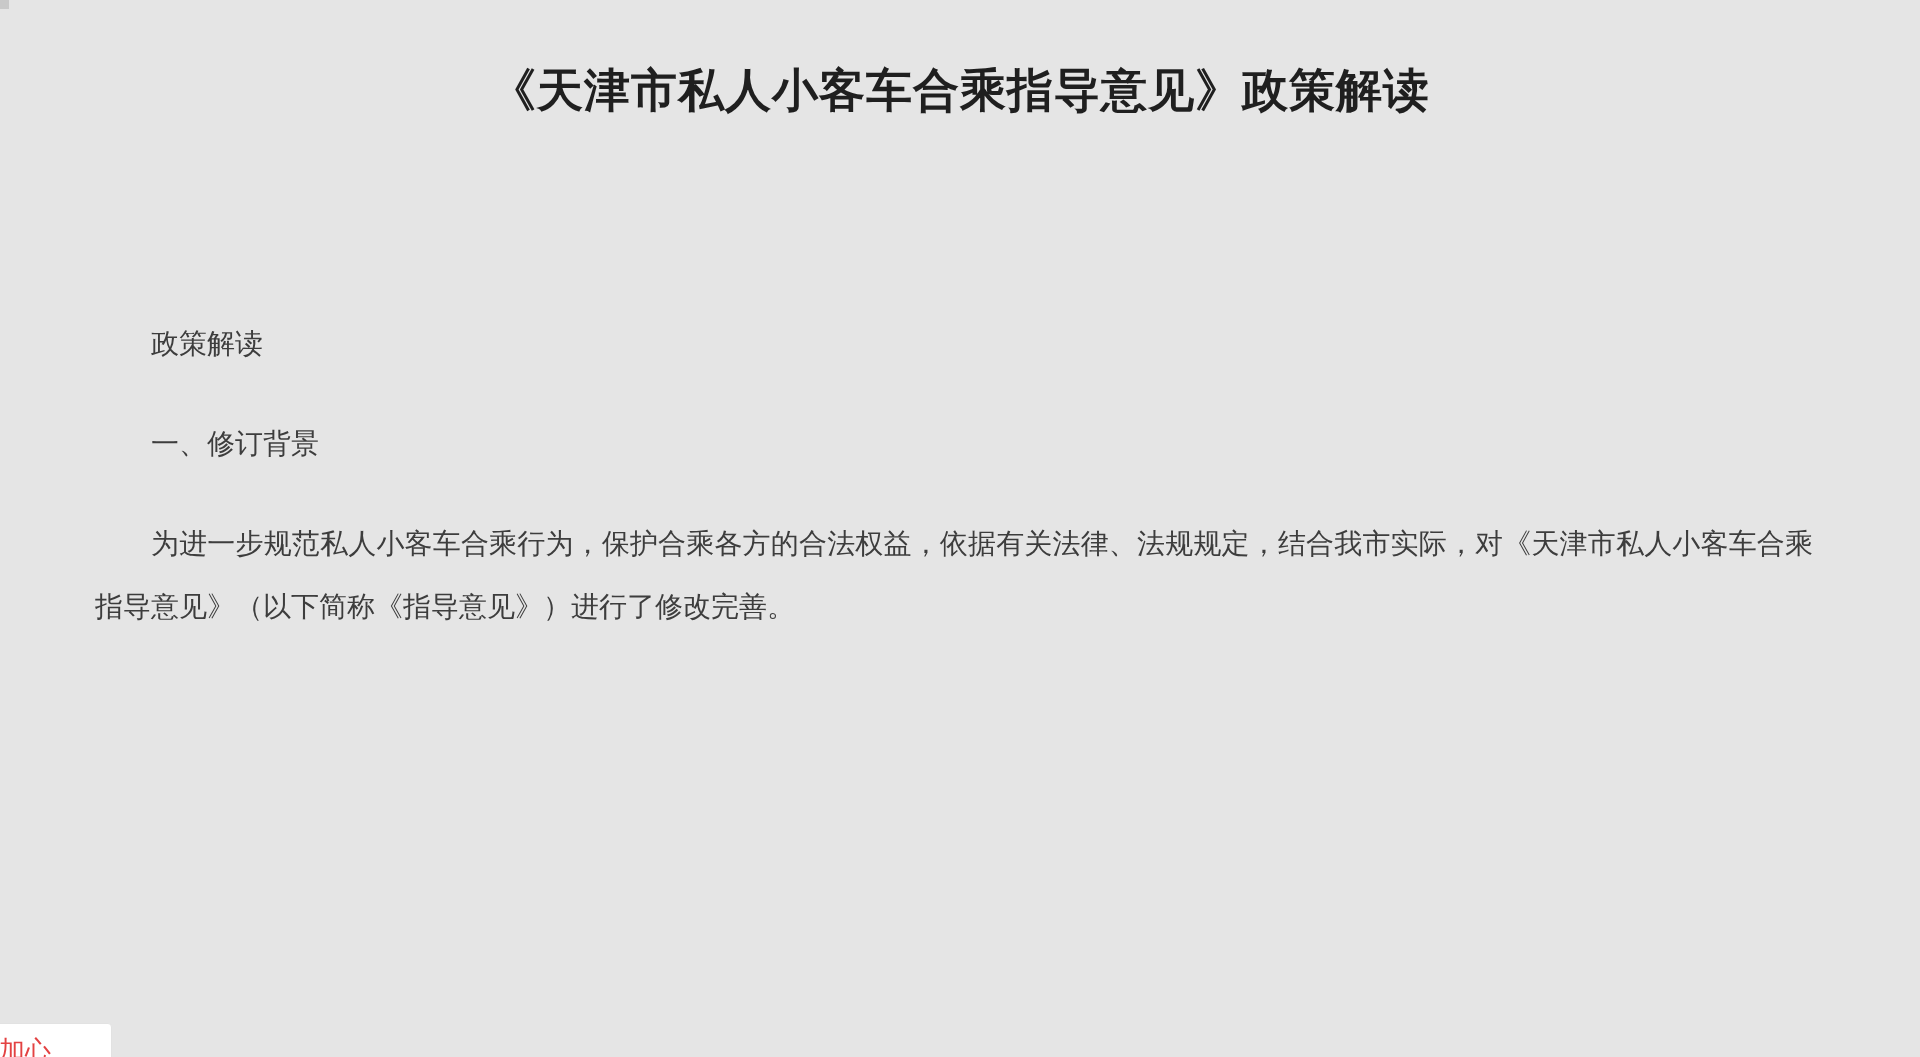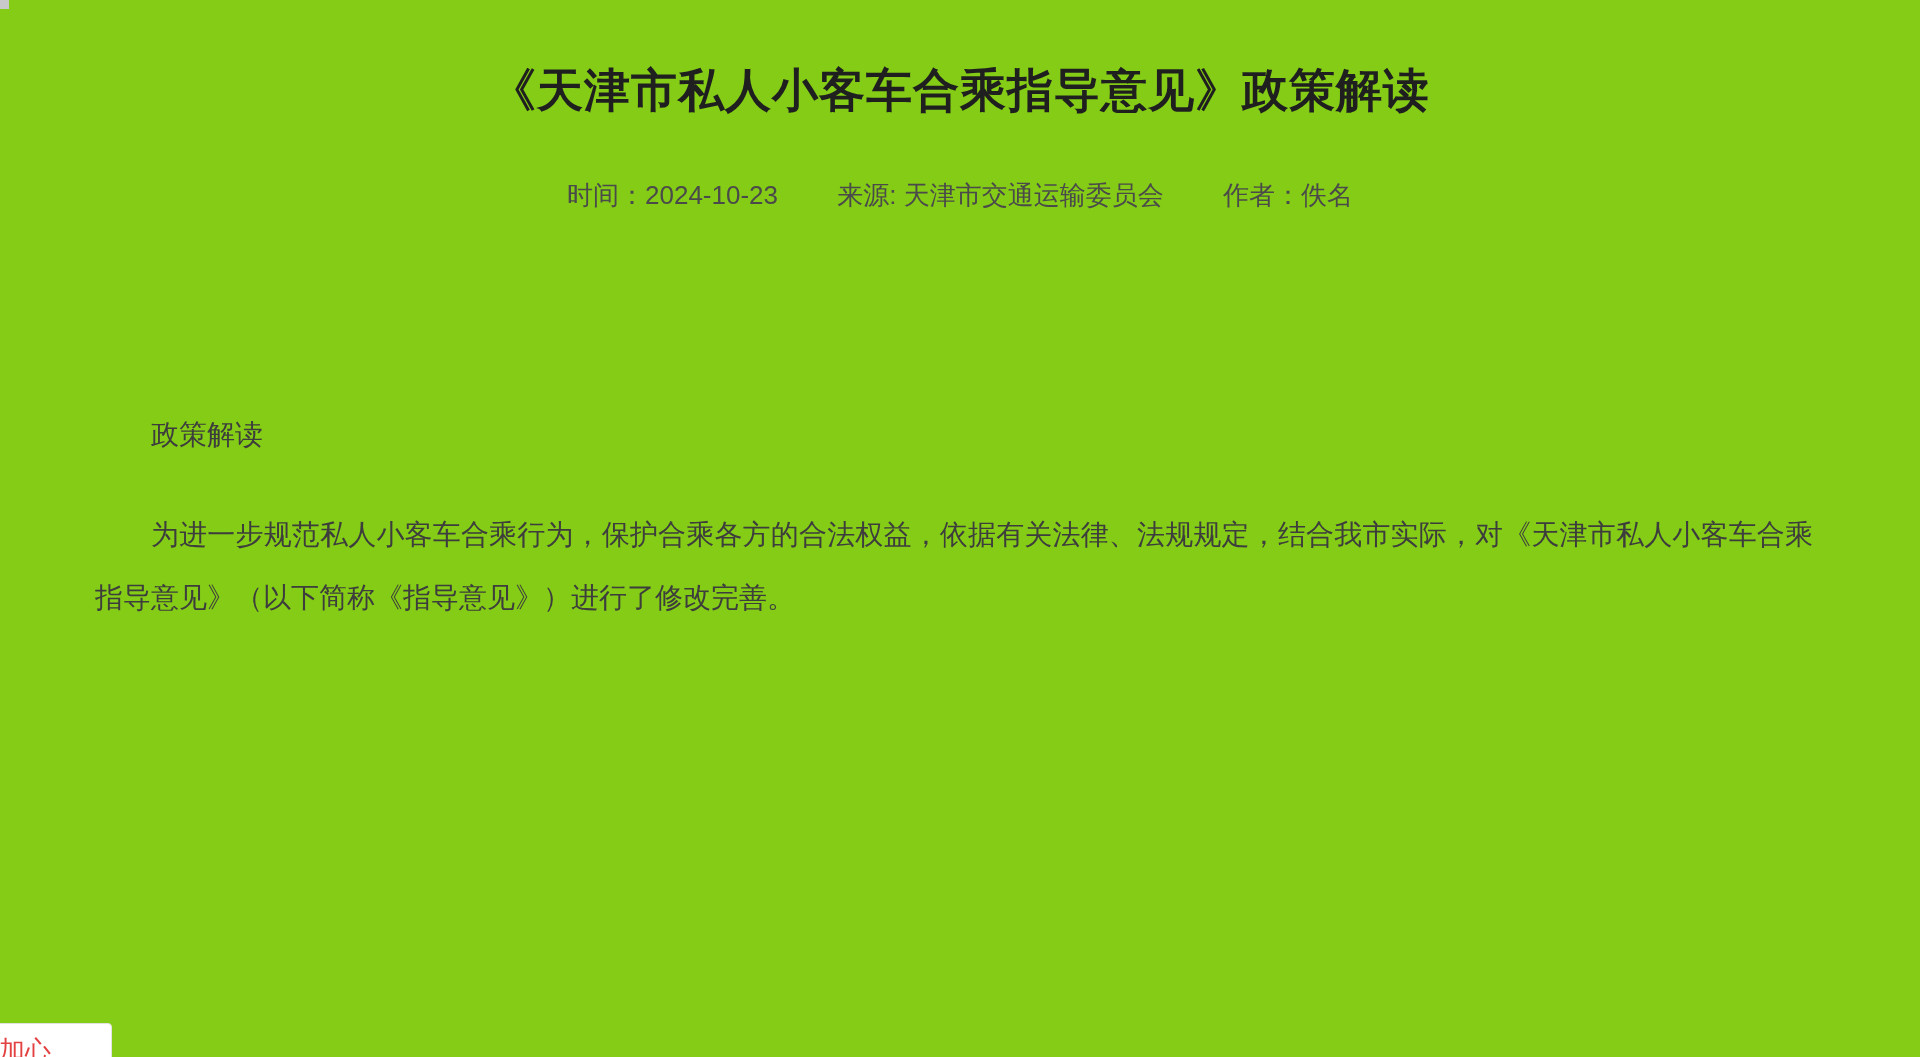--- a/index.html
+++ b/index.html
@@ -6,21 +6,21 @@
     margin: 0;
     padding: 0;
     background: #ffffff;
     font-family: "Liberation Sans", "DejaVu Sans", sans-serif;
   }
   .viewport {
     position: relative;
     width: 1920px;
     height: 1057px;
     overflow: hidden;
-    background: #84cc16;
+    background: #e5e5e5;
   }
   .corner-artifact {
     position: absolute;
     top: 0;
     left: 0;
     width: 9px;
     height: 9px;
     background: #c9c9c9;
   }
   .content {
@@ -81,28 +81,24 @@
 <body>
 
 <div class="viewport">
 
   <div class="corner-artifact"></div>
 
   <div class="content">
 
     <h1 class="page-title">《天津市私人小客车合乘指导意见》政策解读</h1>
 
-    <div class="article-meta">
-      <span class="meta-item">时间：2024-10-23</span>
-      <span class="meta-item">来源: 天津市交通运输委员会</span>
-      <span class="meta-item">作者：佚名</span>
-    </div>
 
     <div class="article-body">
       <p>政策解读</p>
+      <p>一、修订背景</p>
       <p>为进一步规范私人小客车合乘行为，保护合乘各方的合法权益，依据有关法律、法规规定，结合我市实际，对《天津市私人小客车合乘指导意见》（以下简称《指导意见》）进行了修改完善。</p>
     </div>
 
   </div>
 
   <div class="floating-widget">
     <span class="widget-text">加心</span>
   </div>
 
 </div>

